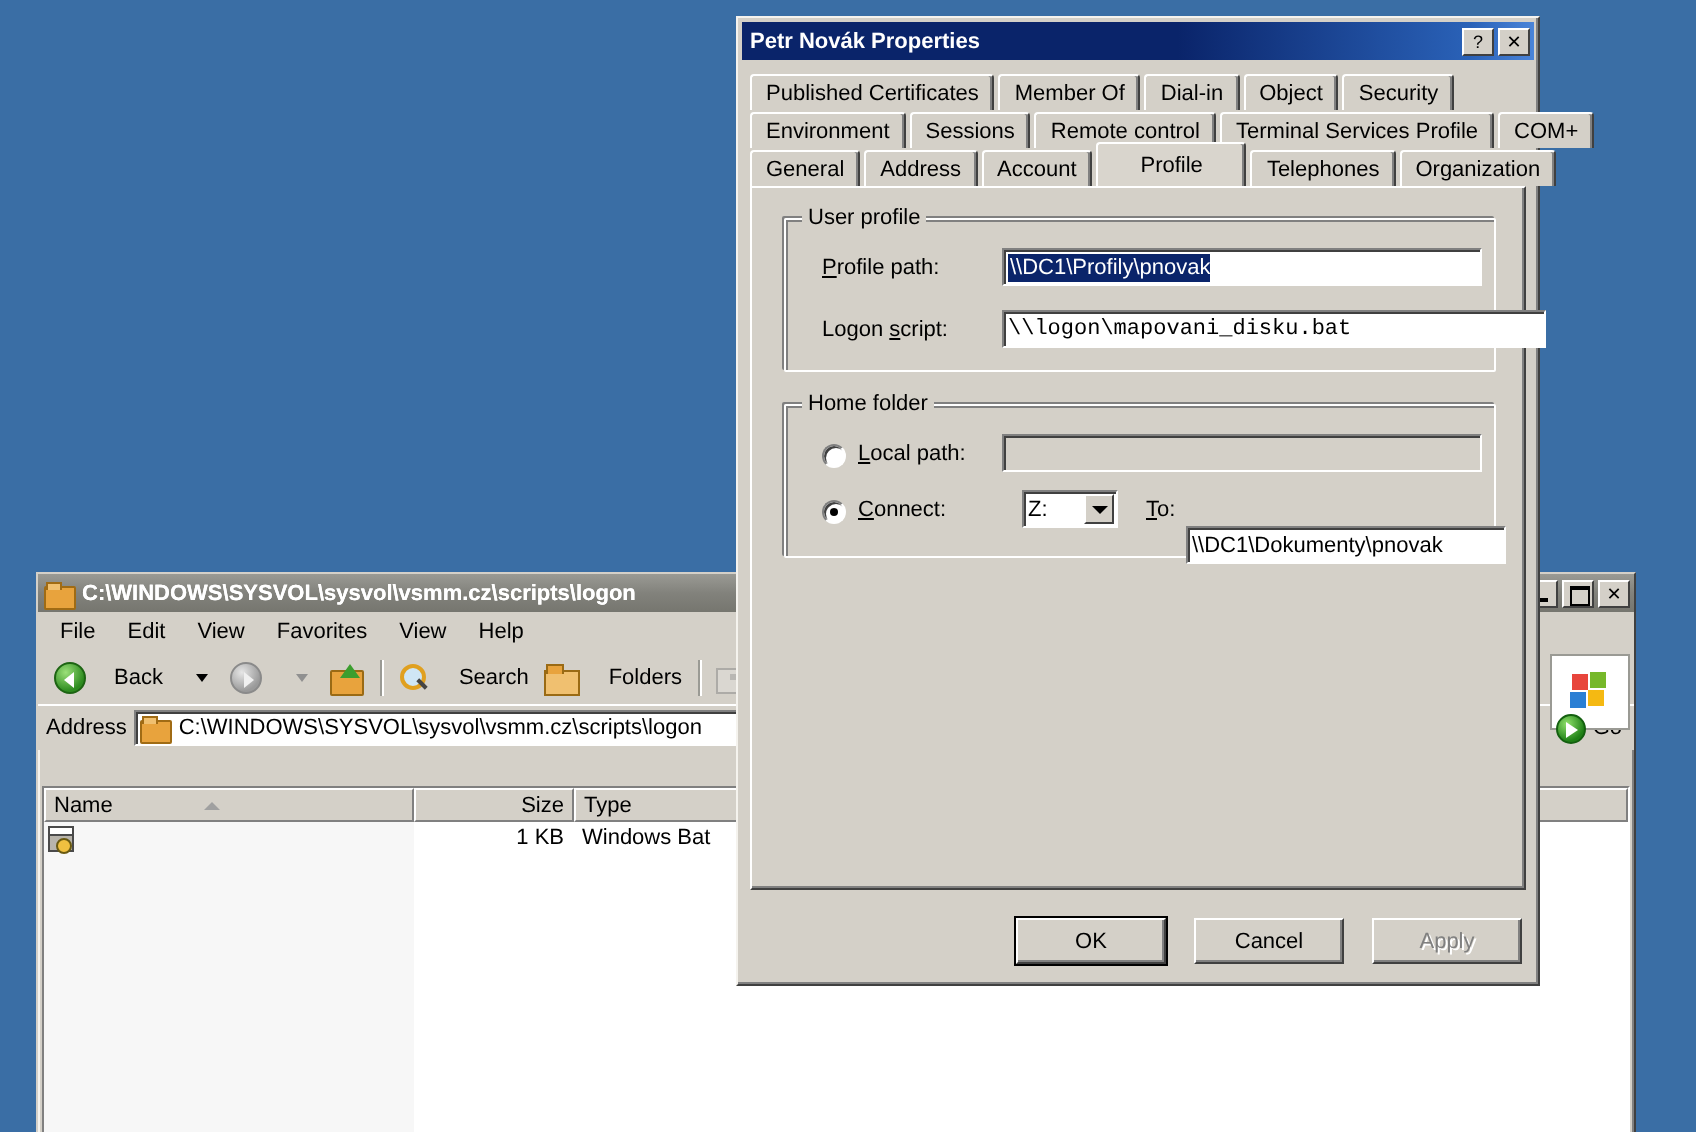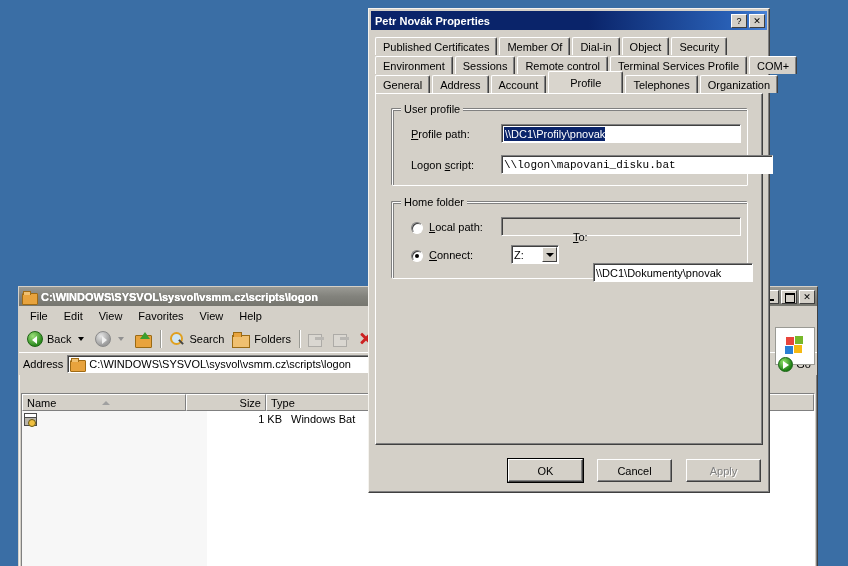--- a/index.html
+++ b/index.html
@@ -65,21 +65,21 @@
     height: 20px; display:flex; align-items:center;
     padding-left: 4px; background:#d4d0c8; gap: 2px;
   }
   #exp-menubar span { padding: 2px 7px; font-size:11px; color:#000; }
 
   #exp-toolbar {
     height: 27px; display:flex; align-items:center;
     padding-left: 4px; background:#d4d0c8; gap:0px;
     border-bottom:1px solid #ffffff;
   }
-  .tb-item { display:flex; align-items:center; padding:2px 4px; gap:4px; font-size:11px; }
+  .tb-item { display:flex; align-items:center; padding:2px 4px; gap:14px; font-size:11px; }
   .tb-item.dis { color:#808080; }
   .circ { width:16px;height:16px;border-radius:50%; flex:0 0 auto; position:relative;}
   .circ.green{background:radial-gradient(circle at 35% 30%,#9ce07a,#2d8b1f 70%);border:1px solid #1d6413;}
   .circ.grey{background:radial-gradient(circle at 35% 30%,#e6e6e6,#9a9a9a 70%);border:1px solid #8a8a8a;}
   .circ:after{content:'';position:absolute;left:5px;top:4px;border-style:solid;}
   .circ.green:after{border-width:4px 5px 4px 0;border-color:transparent #fff transparent transparent;left:4px;}
   .circ.grey:after{border-width:4px 0 4px 5px;border-color:transparent transparent transparent #f0f0f0;left:6px;}
   .caret { width:0;height:0;border-left:3px solid transparent;border-right:3px solid transparent;border-top:4px solid #000;margin:0 3px;}
   .caret.dis { border-top-color:#909090; }
   .sep { width:1px; height:18px; background:#9a9a94; margin:0 4px; box-shadow:1px 0 0 #ffffff;}
@@ -134,21 +134,21 @@
     border-right:1px solid #ffffff; border-bottom:1px solid #ffffff;
     overflow:hidden;
   }
   #col-header { display:flex; height:17px; background:#d4d0c8; }
   .col {
     background:#d4d0c8; font-size:11px; color:#000;
     display:flex; align-items:center; padding:0 4px;
     border-top:1px solid #ffffff; border-left:1px solid #ffffff;
     border-right:1px solid #808080; border-bottom:1px solid #808080;
   }
-  .col.c-name{width:164px;gap:40px;}
+  .col.c-name{width:185px;gap:40px;}
   .col.c-size{width:80px;justify-content:flex-end;}
   .col.c-type{flex:1;}
   .sortarrow{ width:0;height:0;margin-left:6px;
     border-left:4px solid transparent;border-right:4px solid transparent;
     border-bottom:4px solid #a0a0a0;}
   #file-rows { }
   .frow { display:flex; height:16px; align-items:center; font-size:11px; }
   .frow .fname{width:185px;display:flex;align-items:center;gap:3px;padding-left:2px;background:#f7f7f7;height:16px;}
   .frow .fsize{width:80px;text-align:right;padding-right:5px;}
   .frow .ftype{flex:1;padding-left:4px;white-space:nowrap;overflow:hidden;}
@@ -421,21 +421,21 @@
       <span class="txtinput disabled" style="position:absolute; left:108px; top:14px; width:240px;">
         <span></span>
       </span>
 
       <span class="radio on" style="position:absolute; left:18px; top:47px;"></span>
       <span class="fieldlabel" style="position:absolute; left:36px; top:46px;"><u>C</u>onnect:</span>
       <span class="combo" style="position:absolute; left:118px; top:42px;">
         <span>Z:</span>
         <span class="arrow"></span>
       </span>
-      <span class="fieldlabel" style="position:absolute; left:180px; top:28px;text-align:right;"><u>T</u>o:</span>
+      <span class="fieldlabel" style="position:absolute; left:180px; top:46px;text-align:right;"><u>T</u>o:</span>
       <span class="txtinput" style="position:absolute; left:200px; top:60px; width:160px;">
         <span>\\DC1\Dokumenty\pnovak</span>
       </span>
     </div>
   </div>
 
   <div id="dlg-buttons">
     <span class="pbtn focus">OK</span>
     <span class="pbtn">Cancel</span>
     <span class="pbtn disabled">Apply</span>

